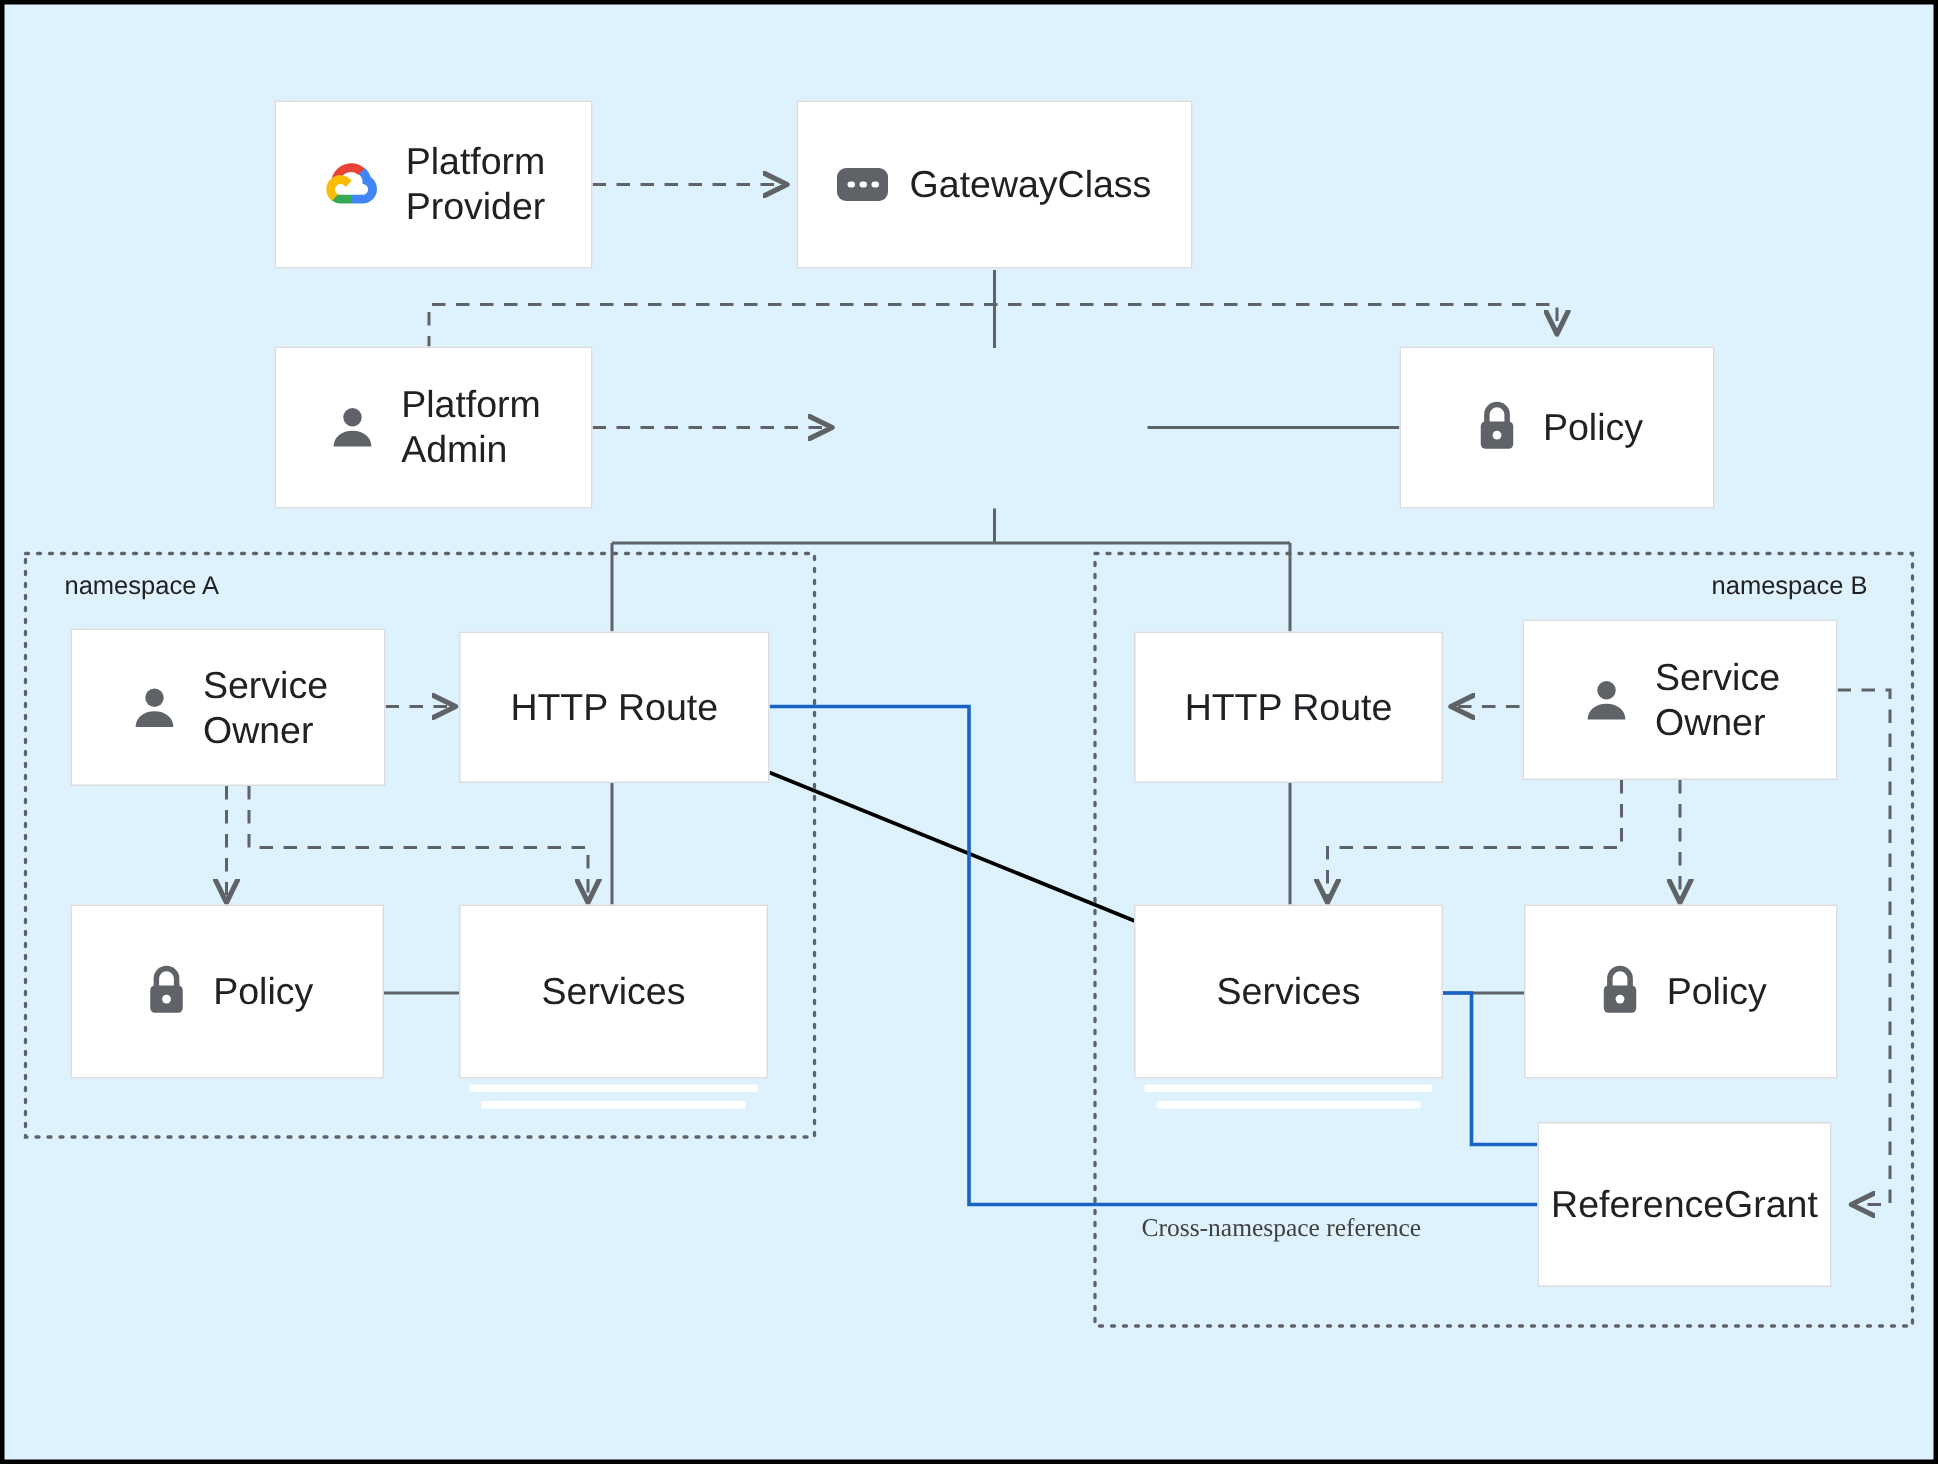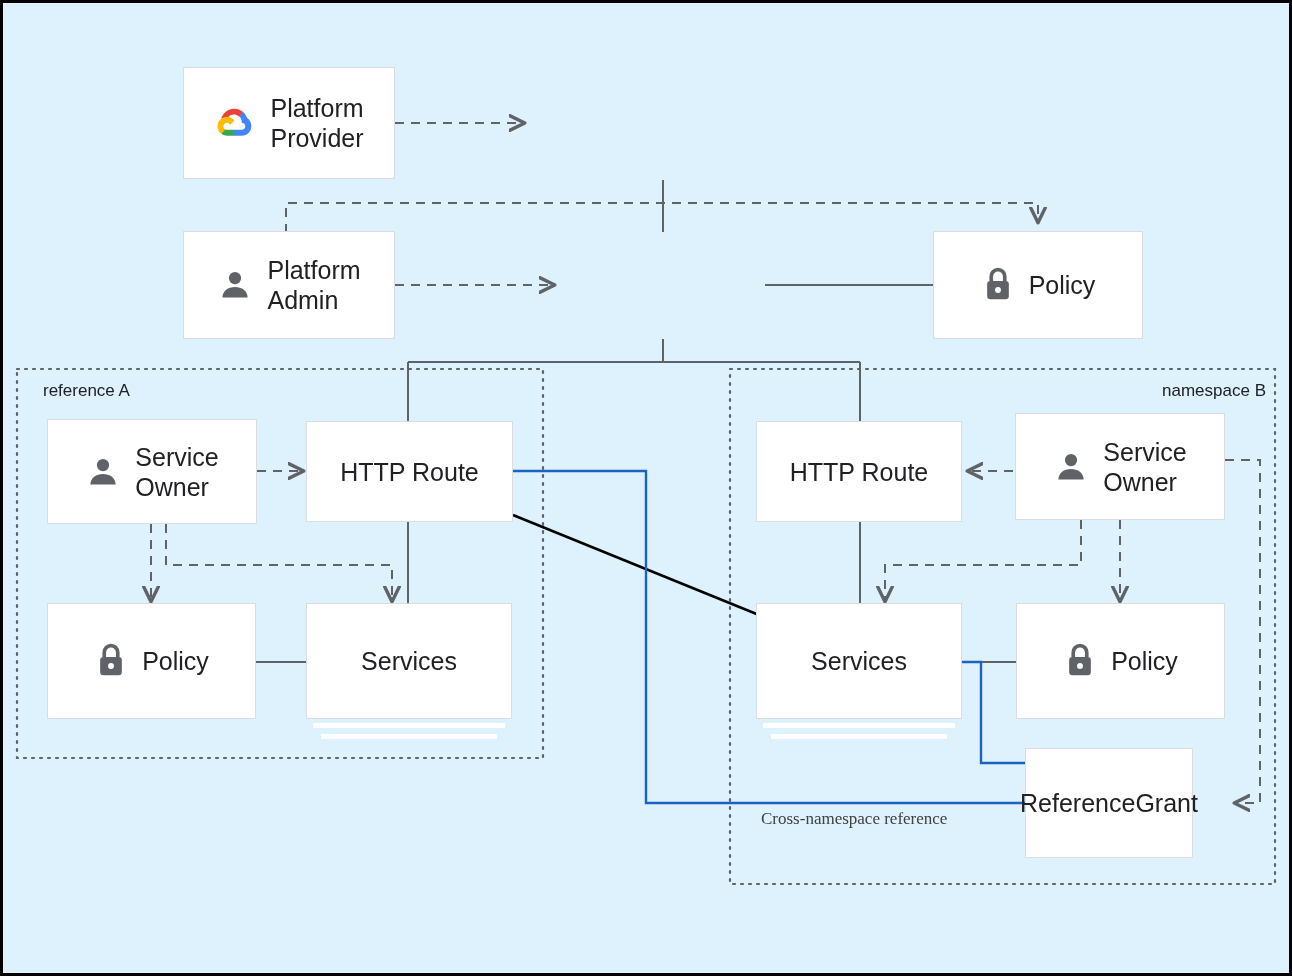--- a/index.html
+++ b/index.html
@@ -89,38 +89,48 @@
       <path d="M510,468 L643,468 L643,800 L1022,800"></path>
       <path d="M958,659 L978,659 L978,760 L1022,760"></path>
     </g>
 
     <g fill="none" stroke="#5f6368" stroke-width="2.2" stroke-dasharray="2 6" stroke-linecap="round">
       <rect x="14" y="366" width="526" height="389"></rect>
       <rect x="727" y="366" width="545" height="515"></rect>
     </g>
   </svg>
 
-  <div class="ns-label" style="left:40px;top:378px;">reference A</div>
-  <div class="ns-label" style="right:23px;top:378px;margin-left:17px;">namespace B</div>
+  <div class="ns-label" style="left:40px;top:378px;">namespace A</div>
+  <div class="ns-label" style="right:44px;top:378px;margin-left:17px;">namespace B</div>
 
   <div class="xref-label" style="left:758px;top:806px;">Cross-namespace reference</div>
 
   <div class="node" style="left:180px;top:64px;width:212px;height:112px;">
     <div class="inner">
       <svg class="ico" width="42" height="38" viewBox="0 0 48 44">
         <path d="M29.6 14.2l3.4-3.4.2-1.4C27 3.9 17.4 4.5 11.5 10.8c-1.6 1.7-2.8 3.9-3.5 6.1l1.2-.2 6.8-1.1.5-.5c3-3.3 8.1-3.8 11.6-.9z" fill="#ea4335"></path>
         <path d="M38.2 16.8c-.8-2.9-2.4-5.5-4.6-7.5l-4.8 4.8c2 1.6 3.1 4 3 6.6v.9c2.3 0 4.2 1.9 4.2 4.2s-1.9 4.1-4.2 4.1h-8.5l-.8.9v5.1l.8.8h8.5c6.1 0 11.1-4.9 11.1-11 0-3.7-1.8-7.2-4.7-9.4z" fill="#4285f4"></path>
         <path d="M14.8 36.7h8.5v-6.8h-8.5c-.6 0-1.2-.1-1.7-.4l-1.2.4-3.4 3.4-.3 1.1c1.9 1.5 4.3 2.3 6.6 2.3z" fill="#34a853"></path>
         <path d="M14.8 14.7C8.7 14.7 3.8 19.7 3.8 25.8c0 3.4 1.6 6.6 4.3 8.7l4.9-4.9c-2.1-.9-3.1-3.4-2.1-5.5s3.4-3.1 5.5-2.1c.9.4 1.7 1.2 2.1 2.1l4.9-4.9c-2.1-2.7-5.3-4.3-8.6-4.3z" fill="#fbbc05"></path>
       </svg>
       <span class="label">Platform
 Provider</span>
     </div>
   </div>
 
+  <div class="node" style="left:528px;top:64px;width:264px;height:112px;">
+    <div class="inner">
+      <span class="gw-ico ico">
+        <i></i>
+          <i></i>
+          <i></i>
+      </span>
+      <span class="label">GatewayClass</span>
+    </div>
+  </div>
 
   <div class="node" style="left:180px;top:228px;width:212px;height:108px;">
     <div class="inner">
       <svg class="ico" width="36" height="36" viewBox="0 0 24 24">
         <circle cx="12" cy="7.4" r="4.1" fill="#5f6368"></circle>
         <path d="M3.6 20.4c0-4.3 3.8-7 8.4-7s8.4 2.7 8.4 7z" fill="#5f6368"></path>
       </svg>
       <span class="label">Platform
 Admin</span>
     </div>
@@ -195,17 +205,17 @@
     <div class="inner">
       <svg class="ico" width="34" height="38" viewBox="0 0 24 27">
         <path d="M7.2 11V7.4a4.8 4.8 0 1 1 9.6 0V11" fill="none" stroke="#5f6368" stroke-width="2.6"></path>
         <rect x="4.3" y="10.6" width="15.4" height="13" rx="2.3" fill="#5f6368"></rect>
         <circle cx="12" cy="17.1" r="2.1" fill="#ffffff"></circle>
       </svg>
       <span class="label">Policy</span>
     </div>
   </div>
 
-  <div class="node" style="left:1022px;top:745px;width:168px;height:110px;">
+  <div class="node" style="left:1022px;top:745px;width:196px;height:110px;">
     <span class="label center">ReferenceGrant</span>
   </div>
 
 </div>
 
 </body></html>

